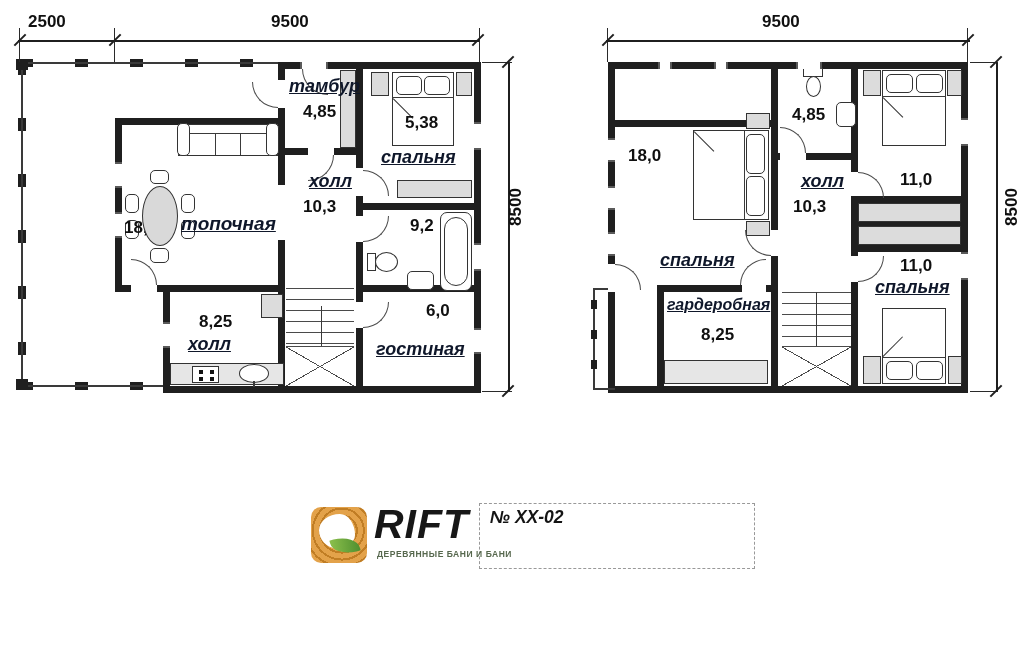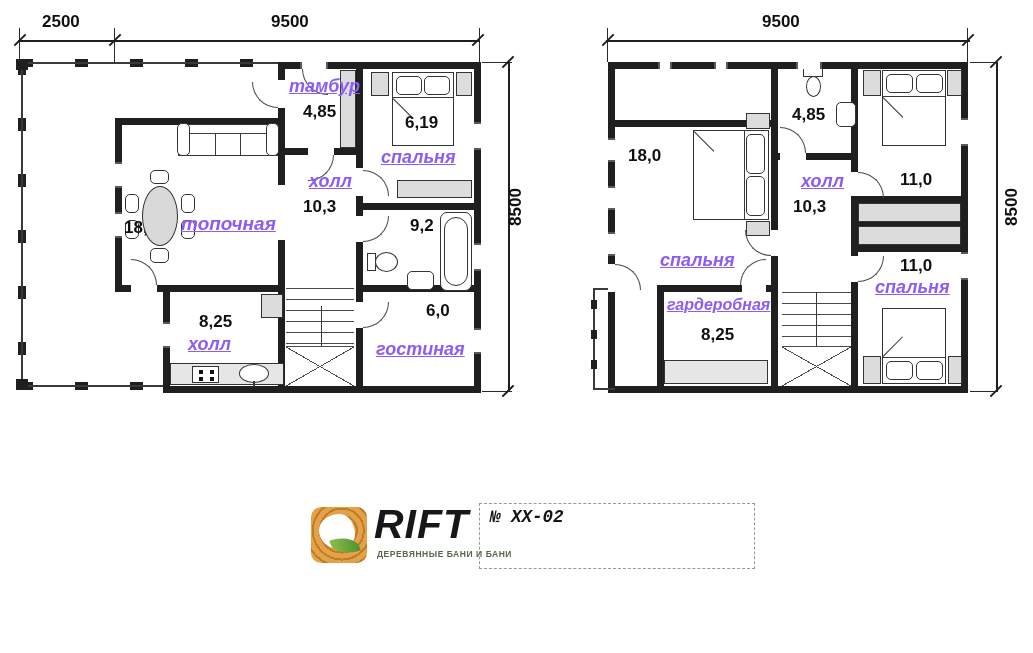--- a/index.html
+++ b/index.html
@@ -28,39 +28,39 @@
   .st{position:absolute;background:repeating-linear-gradient(180deg,#4a4a4a 0 1.4px,transparent 1.4px 11px);}
   .xb{position:absolute;border-top:1.4px solid #4a4a4a;box-sizing:border-box;
       background:linear-gradient(to top right,transparent 49.3%,#4a4a4a 49.3% 50.7%,transparent 50.7%),
                  linear-gradient(to bottom right,transparent 49.3%,#4a4a4a 49.3% 50.7%,transparent 50.7%);}
   .stove{position:absolute;background:#fff;border:1.4px solid #333;box-sizing:border-box;
       background-image:radial-gradient(circle 2.5px at 8px 5px,#111 95%,transparent),
                        radial-gradient(circle 2.5px at 19px 5px,#111 95%,transparent),
                        radial-gradient(circle 2.5px at 8px 12px,#111 95%,transparent),
                        radial-gradient(circle 2.5px at 19px 12px,#111 95%,transparent);}
   .lbl{position:absolute;font-weight:bold;font-style:italic;text-decoration:underline;
-       color:#8b5cf6;font-size:17px;white-space:nowrap;z-index:5;}
+       color:#0f172a;font-size:17px;white-space:nowrap;z-index:5;}
   .num{position:absolute;font-weight:bold;color:#101010;font-size:17px;white-space:nowrap;z-index:5;}
   .dimt{position:absolute;font-weight:bold;color:#101010;font-size:17px;white-space:nowrap;z-index:5;}
   .dline{position:absolute;background:#1f1f1f;}
   .tick{position:absolute;width:16px;height:2px;background:#1f1f1f;transform:rotate(-45deg);z-index:4;}
   .ext{position:absolute;background:#2a2a2a;}
   .vtext{transform:rotate(-90deg);}
   .logo-icon{position:absolute;left:311px;top:507px;width:56px;height:56px;border-radius:10px;
       background:repeating-radial-gradient(circle at 55% 42%,#c07d24 0 2px,#e3a24a 2px 7px);overflow:hidden;}
   .logo-blob{position:absolute;left:8px;top:7px;width:36px;height:34px;background:#fff;
       border-radius:58% 42% 52% 48%/48% 62% 38% 52%;}
   .logo-leaf{position:absolute;left:20px;top:30px;width:28px;height:17px;
       background:linear-gradient(100deg,#8cc04c,#4f8f2f);border-radius:0 85% 0 85%;transform:rotate(-14deg);}
   .brand{position:absolute;left:374px;top:501px;font-size:41px;font-weight:bold;font-style:italic;
       color:#171717;letter-spacing:1px;z-index:5;}
   .tagline{position:absolute;left:377px;top:549px;font-size:8.5px;font-weight:bold;color:#57684e;
       letter-spacing:0.55px;white-space:nowrap;z-index:5;}
   .infobox{position:absolute;left:479px;top:503px;width:276px;height:66px;border:1.6px dashed #999;
-      box-sizing:border-box;padding:3px 10px;font-family:Liberation Mono, monospace;}
+      box-sizing:border-box;padding:3px 10px;}
   .infoline{font-weight:bold;font-style:italic;font-size:17.5px;color:#141414;line-height:20px;white-space:nowrap;}
 </style>
 </head>
 <body>
 
 <div class="stage">
 
   <div>
 
     <div>
@@ -159,40 +159,40 @@
       <div class="f" style="left:367px;top:253px;width:9px;height:18px;"></div>
       <div class="f r50" style="left:375px;top:252px;width:23px;height:20px;"></div>
       <div class="f r" style="left:407px;top:271px;width:27px;height:19px;"></div>
       <div class="f" style="left:440px;top:212px;width:32px;height:79px;border-radius:7px;"></div>
       <div class="f" style="left:444px;top:217px;width:24px;height:69px;border-radius:12px;"></div>
     </div>
 
     <div class="lbl" style="left:289px;top:76px;font-size:18px;">тамбур</div>
     <div class="num" style="left:303px;top:102px;">4,85</div>
     <div class="lbl" style="left:381px;top:147px;font-size:18px;">спальня</div>
-    <div class="num" style="left:405px;top:113px;">6,19</div>
+    <div class="num" style="left:405px;top:113px;">5,38</div>
     <div class="lbl" style="left:309px;top:171px;font-size:18px;">холл</div>
     <div class="num" style="left:303px;top:197px;">10,3</div>
     <div class="lbl" style="left:181px;top:213px;font-size:19px;">топочная</div>
     <div class="num" style="left:124px;top:218px;z-index:3;">18,0</div>
     <div class="num" style="left:199px;top:312px;">8,25</div>
     <div class="lbl" style="left:188px;top:334px;font-size:18px;">холл</div>
     <div class="num" style="left:410px;top:216px;">9,2</div>
     <div class="num" style="left:426px;top:301px;text-align:right;">6,0</div>
     <div class="lbl" style="left:376px;top:339px;font-size:18px;">гостиная</div>
 
     <div>
       <div class="dline" style="left:18px;top:40px;width:462px;height:1.6px;"></div>
       <div class="tick" style="left:12px;top:39px;"></div>
       <div class="tick" style="left:107px;top:39px;"></div>
       <div class="tick" style="left:470px;top:39px;"></div>
       <div class="ext" style="left:19px;top:28px;width:1px;height:34px;"></div>
       <div class="ext" style="left:114px;top:28px;width:1px;height:34px;"></div>
       <div class="ext" style="left:479px;top:28px;width:1px;height:34px;"></div>
-      <div class="dimt" style="left:42px;top:12px;">2500</div>
+      <div class="dimt" style="left:28px;top:12px;">2500</div>
       <div class="dimt" style="left:271px;top:12px;">9500</div>
       <div class="dline" style="left:508px;top:62px;width:1.6px;height:330px;"></div>
       <div class="tick" style="left:500px;top:61px;"></div>
       <div class="tick" style="left:500px;top:390px;"></div>
       <div class="ext" style="left:482px;top:62px;width:30px;height:1px;"></div>
       <div class="ext" style="left:482px;top:391px;width:30px;height:1px;"></div>
       <div class="dimt vtext" style="left:486px;top:197px;width:60px;text-align:center;">8500</div>
     </div>
   </div>
 

